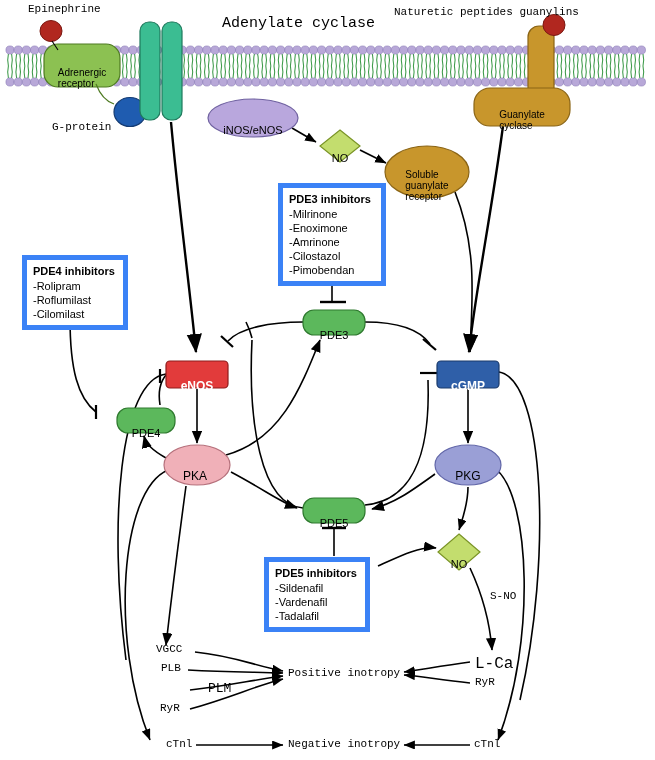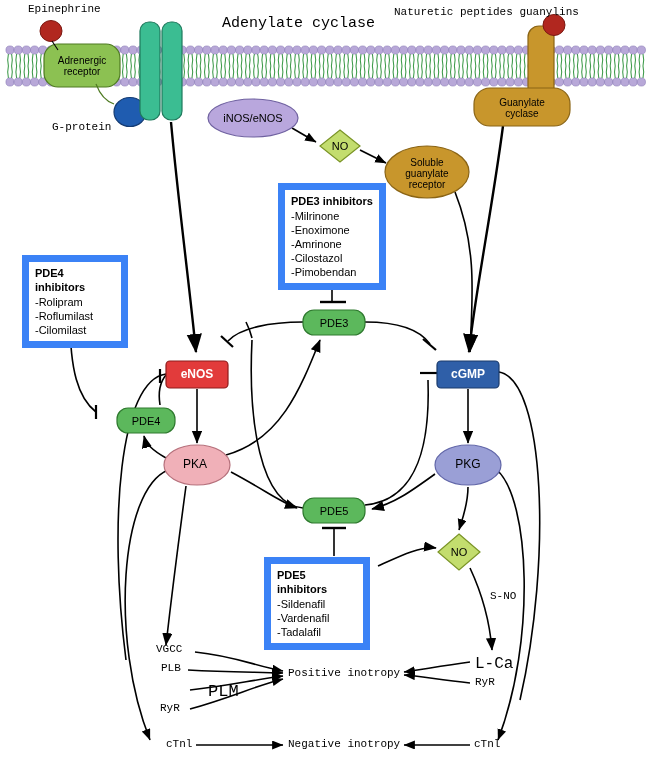--- a/index.html
+++ b/index.html
@@ -27,31 +27,32 @@
     font-family: Liberation Mono, monospace;
     color: #000;
     white-space: pre;
     line-height: 1.15;
   }
   .node-label {
     position: absolute;
     display: flex;
     align-items: center;
     justify-content: center;
-    text-align: center;
+    text-align: left;
     font-family: "Liberation Sans", sans-serif;
     color: #000;
     pointer-events: none;
     white-space: pre-line;
     line-height: 1.1;
+    margin-top: 12px;
   }
   .box {
     position: absolute;
     background: #ffffff;
-    border: 7px solid #3b82f6;
+    border: 5px solid #3b82f6;
     box-sizing: border-box;
     padding: 4px 6px;
     font-family: "Liberation Sans", sans-serif;
     font-size: 11px;
     color: #000;
     line-height: 1.28;
   }
   .box .hd {
     font-weight: bold;
     display: block;
@@ -557,21 +558,21 @@
 
   <div class="box" style="left:264px; top:557px; width:106px;">
     <span class="hd">PDE5 inhibitors</span>
     <span class="it">-Sildenafil</span>
     <span class="it">-Vardenafil</span>
     <span class="it">-Tadalafil</span>
   </div>
 
   <div class="lbl" style="left:156px; top:643px; font-size:11px;">VGCC</div>
   <div class="lbl" style="left:161px; top:662px; font-size:11px;">PLB</div>
-  <div class="lbl" style="left:160px; top:682px; font-size:17px;padding-left:48px;">PLM</div>
+  <div class="lbl" style="left:160px; top:682px; font-size:13px;padding-left:48px;">PLM</div>
   <div class="lbl" style="left:160px; top:702px; font-size:11px;">RyR</div>
 
   <div class="lbl" style="left:475px; top:655px; font-size:16px;">L-Ca</div>
   <div class="lbl" style="left:475px; top:676px; font-size:11px;">RyR</div>
 
   <div class="lbl" style="left:490px; top:590px; font-size:11px;">S-NO</div>
 
   <div class="lbl" style="left:166px; top:738px; font-size:11px;">cTnl</div>
   <div class="lbl" style="left:474px; top:738px; font-size:11px;">cTnl</div>
 

